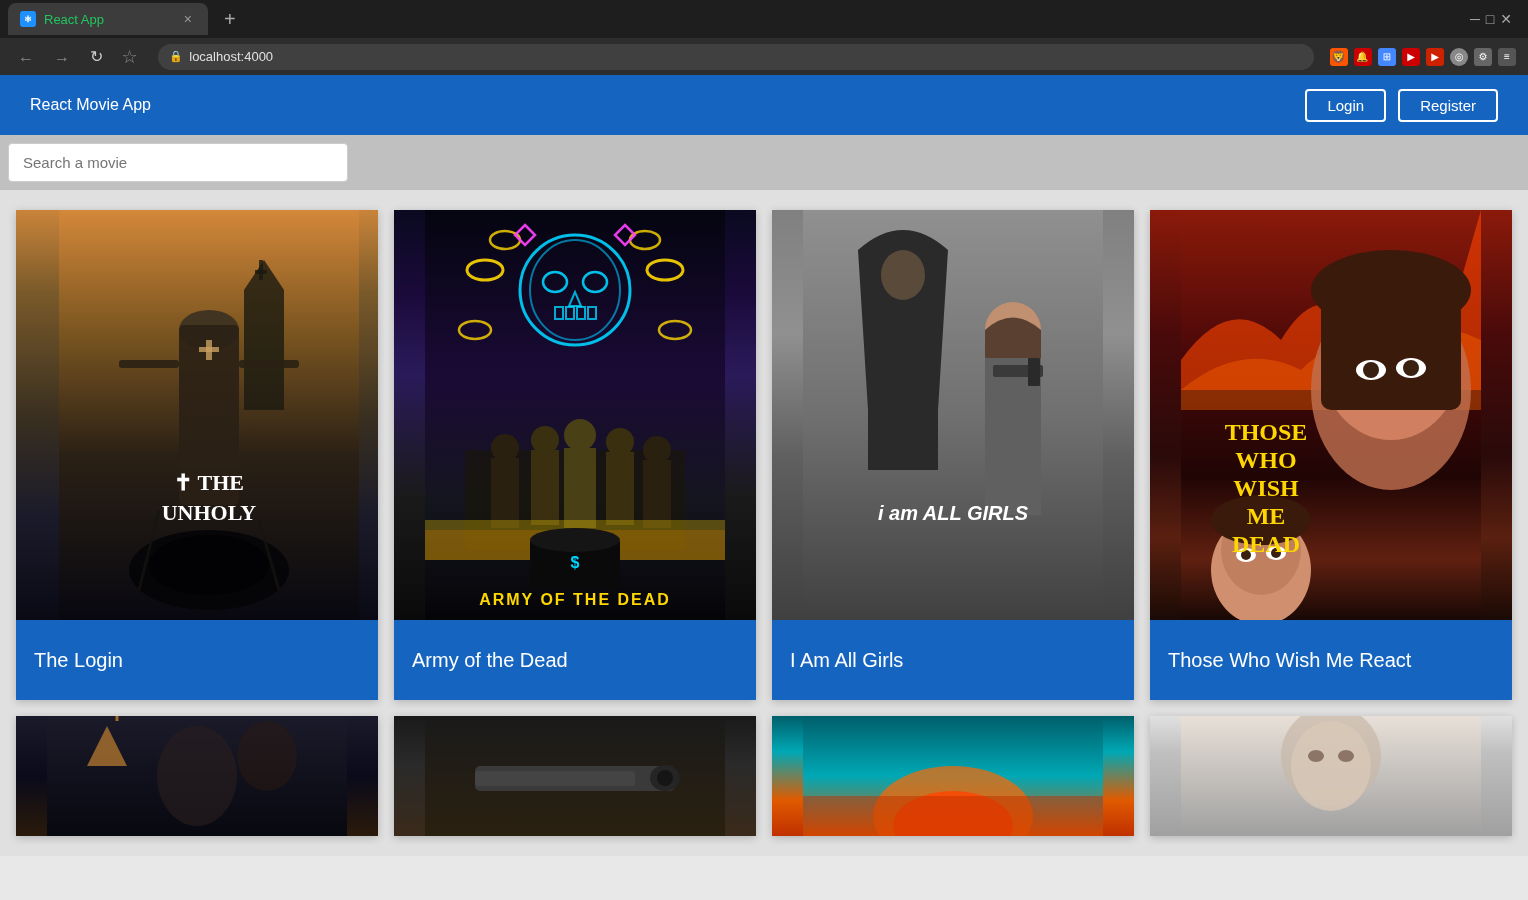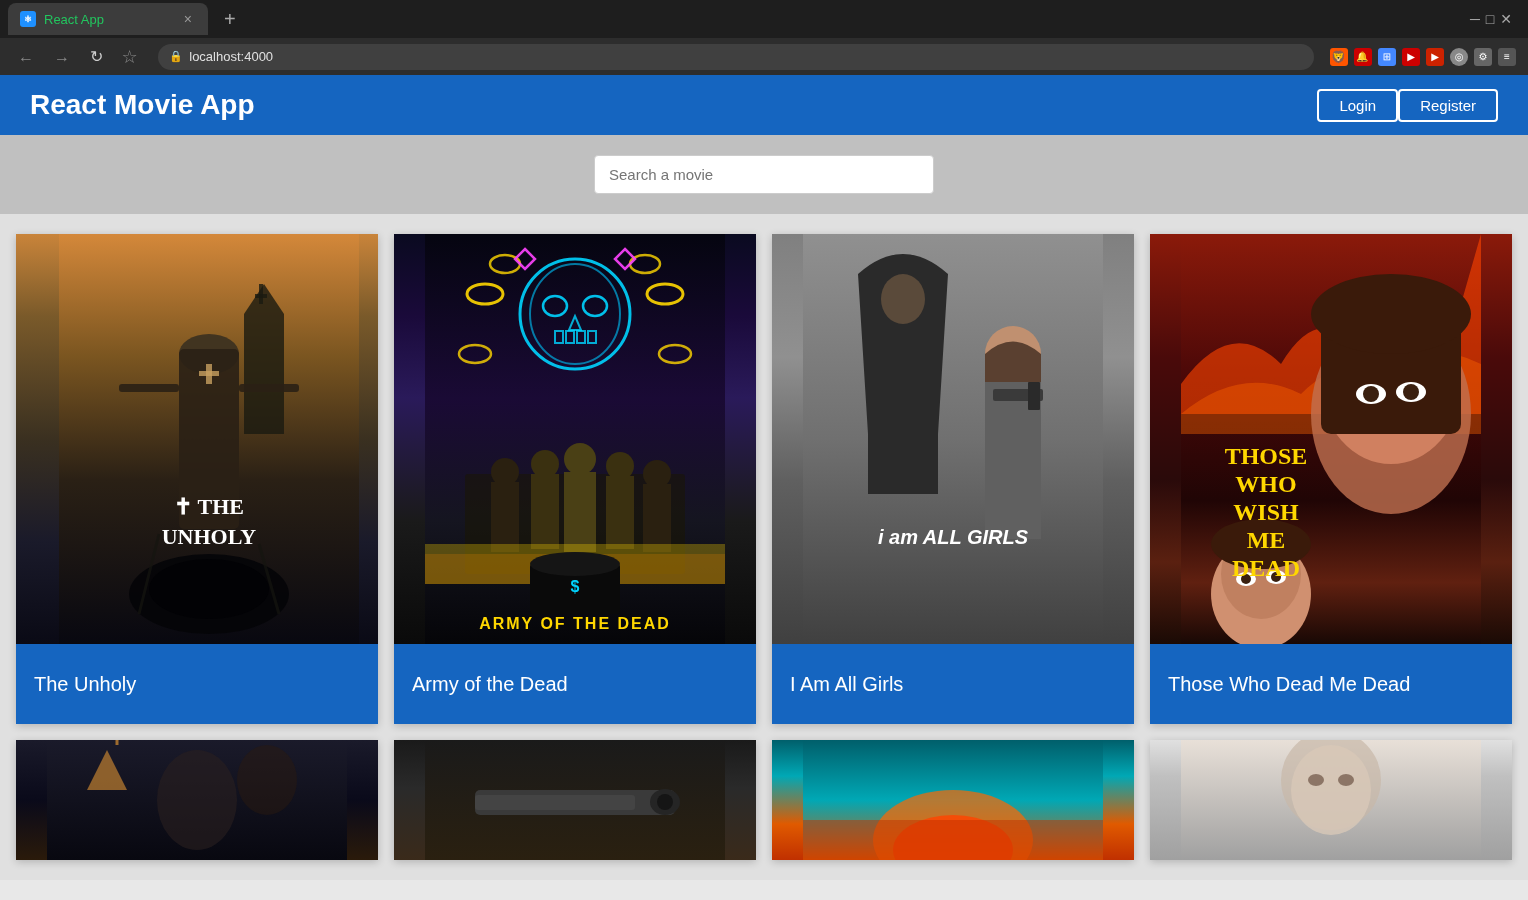--- a/index.html
+++ b/index.html
@@ -114,42 +114,43 @@
     .app-header {
       background: #1565c0;
       height: 60px;
       display: flex;
       align-items: center;
       justify-content: space-between;
       padding: 0 30px;
     }
     .app-title {
       color: white;
-      font-size: 28px;
-      font-weight: bold;
+      font-size: 16px;
+      font-weight: normal;
     }
     .header-buttons {
       display: flex;
+      gap: 12px;
     }
     .header-btn {
       background: transparent;
       border: 2px solid white;
       color: white;
       padding: 6px 20px;
       font-size: 15px;
       border-radius: 4px;
       cursor: pointer;
     }
 
     
     .search-section {
       background: #c0c0c0;
-      padding: 20px;
-      display: flex;
-      justify-content: center;
+      padding: 8px;
+      display: flex;
+      justify-content: flex-start;
     }
     .search-input {
       width: 340px;
       padding: 10px 14px;
       font-size: 15px;
       border: 1px solid #ccc;
       border-radius: 4px;
       background: white;
       color: #aaa;
       outline: none;
@@ -306,21 +307,21 @@
         <ellipse cx="150" cy="355" rx="60" ry="30" fill="#020205" opacity="0.95"></ellipse>
 
         <line x1="100" y1="300" x2="80" y2="380" stroke="#151510" stroke-width="3" opacity="0.7"></line>
         <line x1="200" y1="310" x2="220" y2="380" stroke="#151510" stroke-width="3" opacity="0.7"></line>
 
         <text x="150" y="280" text-anchor="middle" fill="white" font-size="22" font-weight="bold" font-family="serif">✝ THE</text>
         <text x="150" y="310" text-anchor="middle" fill="white" font-size="22" font-weight="bold" font-family="serif">UNHOLY</text>
       </svg>
     </div>
     <div class="movie-title-bar">
-      <span>The Unholy</span>
+      <span>The Login</span>
     </div>
   </div>
 
   <div class="movie-card">
     <div class="movie-poster-placeholder poster-army">
       <svg width="100%" height="410" viewBox="0 0 300 410" xmlns="http://www.w3.org/2000/svg">
         <defs>
           <linearGradient id="armyBg" x1="0" y1="0" x2="0" y2="1">
             <stop offset="0%" stop-color="#050510"></stop>
             <stop offset="40%" stop-color="#1a0a35"></stop>
@@ -455,21 +456,21 @@
         <ellipse cx="95" cy="343" rx="5" ry="5" fill="#3a2010"></ellipse>
 
         <text x="85" y="230" text-anchor="middle" fill="#ffd700" font-size="24" font-weight="bold" font-family="serif">THOSE</text>
         <text x="85" y="258" text-anchor="middle" fill="#ffd700" font-size="24" font-weight="bold" font-family="serif">WHO</text>
         <text x="85" y="286" text-anchor="middle" fill="#ffd700" font-size="24" font-weight="bold" font-family="serif">WISH</text>
         <text x="85" y="314" text-anchor="middle" fill="#ffd700" font-size="24" font-weight="bold" font-family="serif">ME</text>
         <text x="85" y="342" text-anchor="middle" fill="#ffd700" font-size="24" font-weight="bold" font-family="serif">DEAD</text>
       </svg>
     </div>
     <div class="movie-title-bar">
-      <span>Those Who Dead Me Dead</span>
+      <span>Those Who Wish Me React</span>
     </div>
   </div>
 
   <div class="movie-card" style="height:120px;overflow:hidden;">
     <div class="movie-poster-placeholder poster-row2-1" style="height:120px;">
       <svg width="100%" height="120" viewBox="0 0 300 120" xmlns="http://www.w3.org/2000/svg">
         <defs>
           <linearGradient id="r21bg" x1="0" y1="0" x2="0" y2="1">
             <stop offset="0%" stop-color="#1a1a2a"></stop>
             <stop offset="100%" stop-color="#080810"></stop>

